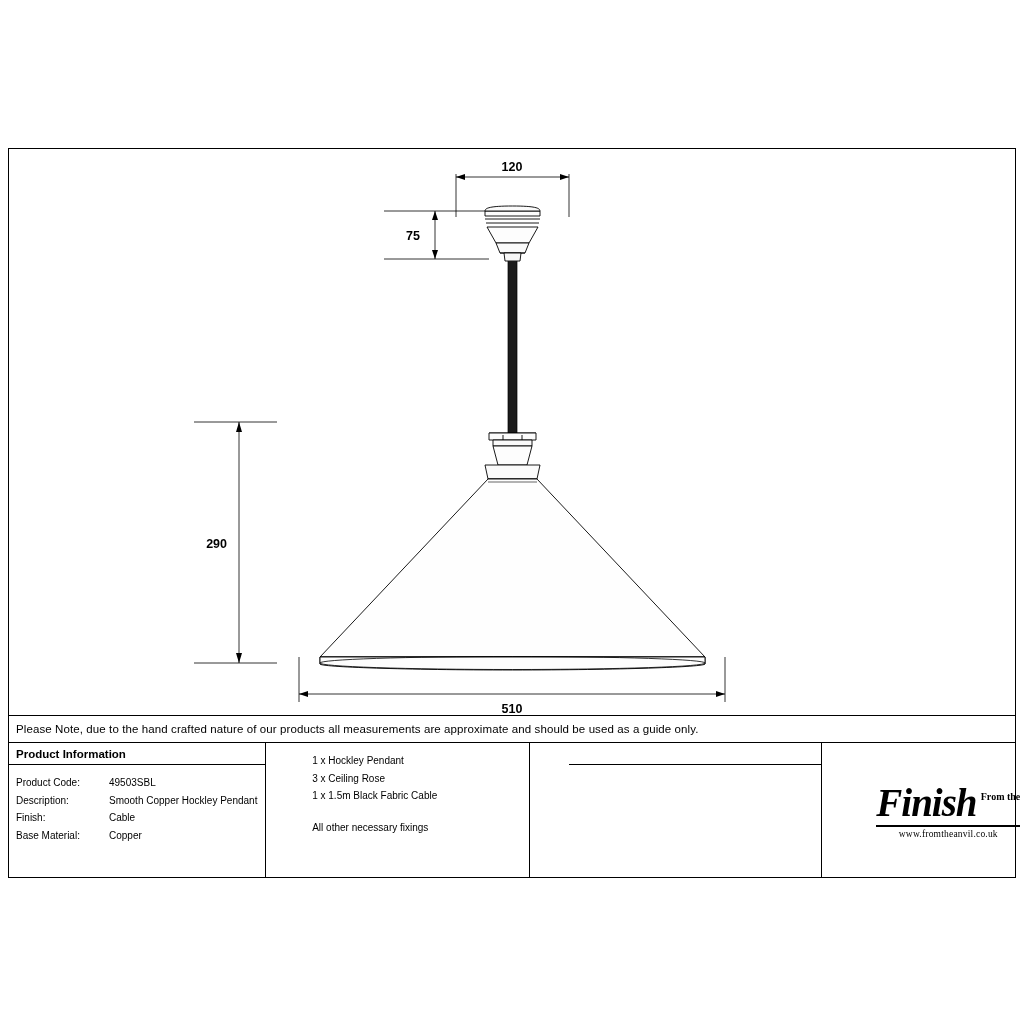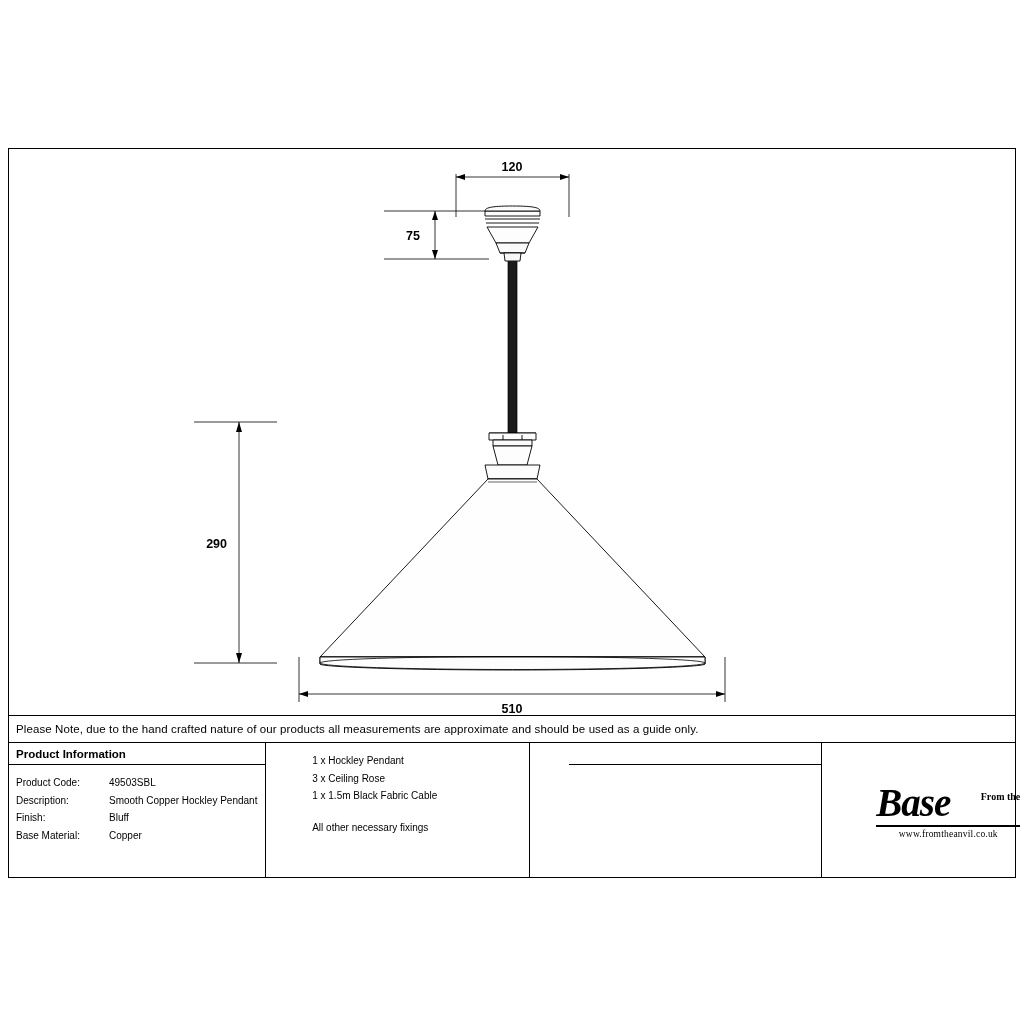--- a/index.html
+++ b/index.html
@@ -242,21 +242,21 @@
         <div class="info-line">
           <div class="info-label">Product Code:</div>
           <div class="info-value">49503SBL</div>
         </div>
         <div class="info-line">
           <div class="info-label">Description:</div>
           <div class="info-value">Smooth Copper Hockley Pendant</div>
         </div>
         <div class="info-line">
           <div class="info-label">Finish:</div>
-          <div class="info-value">Bluff</div>
+          <div class="info-value">Cable</div>
         </div>
         <div class="info-line">
           <div class="info-label">Base Material:</div>
           <div class="info-value">Copper</div>
         </div>
       </div>
     </div>
 
     <div class="col col-pack">
       <div class="col-body">
@@ -270,21 +270,21 @@
 
     <div class="col col-blank">
       <div class="col-head empty"></div>
       <div class="col-body"></div>
     </div>
 
     <div class="col col-logo">
       <div class="logo-wrap">
         <div class="logo-inner">
           <div class="logo-from">From the</div>
-          <div class="logo-anvil">Base</div>
+          <div class="logo-anvil">Finish</div>
           <div class="logo-rule"></div>
           <div class="logo-url">www.fromtheanvil.co.uk</div>
         </div>
       </div>
     </div>
 
   </div>
 </div>
 
 </body></html>

